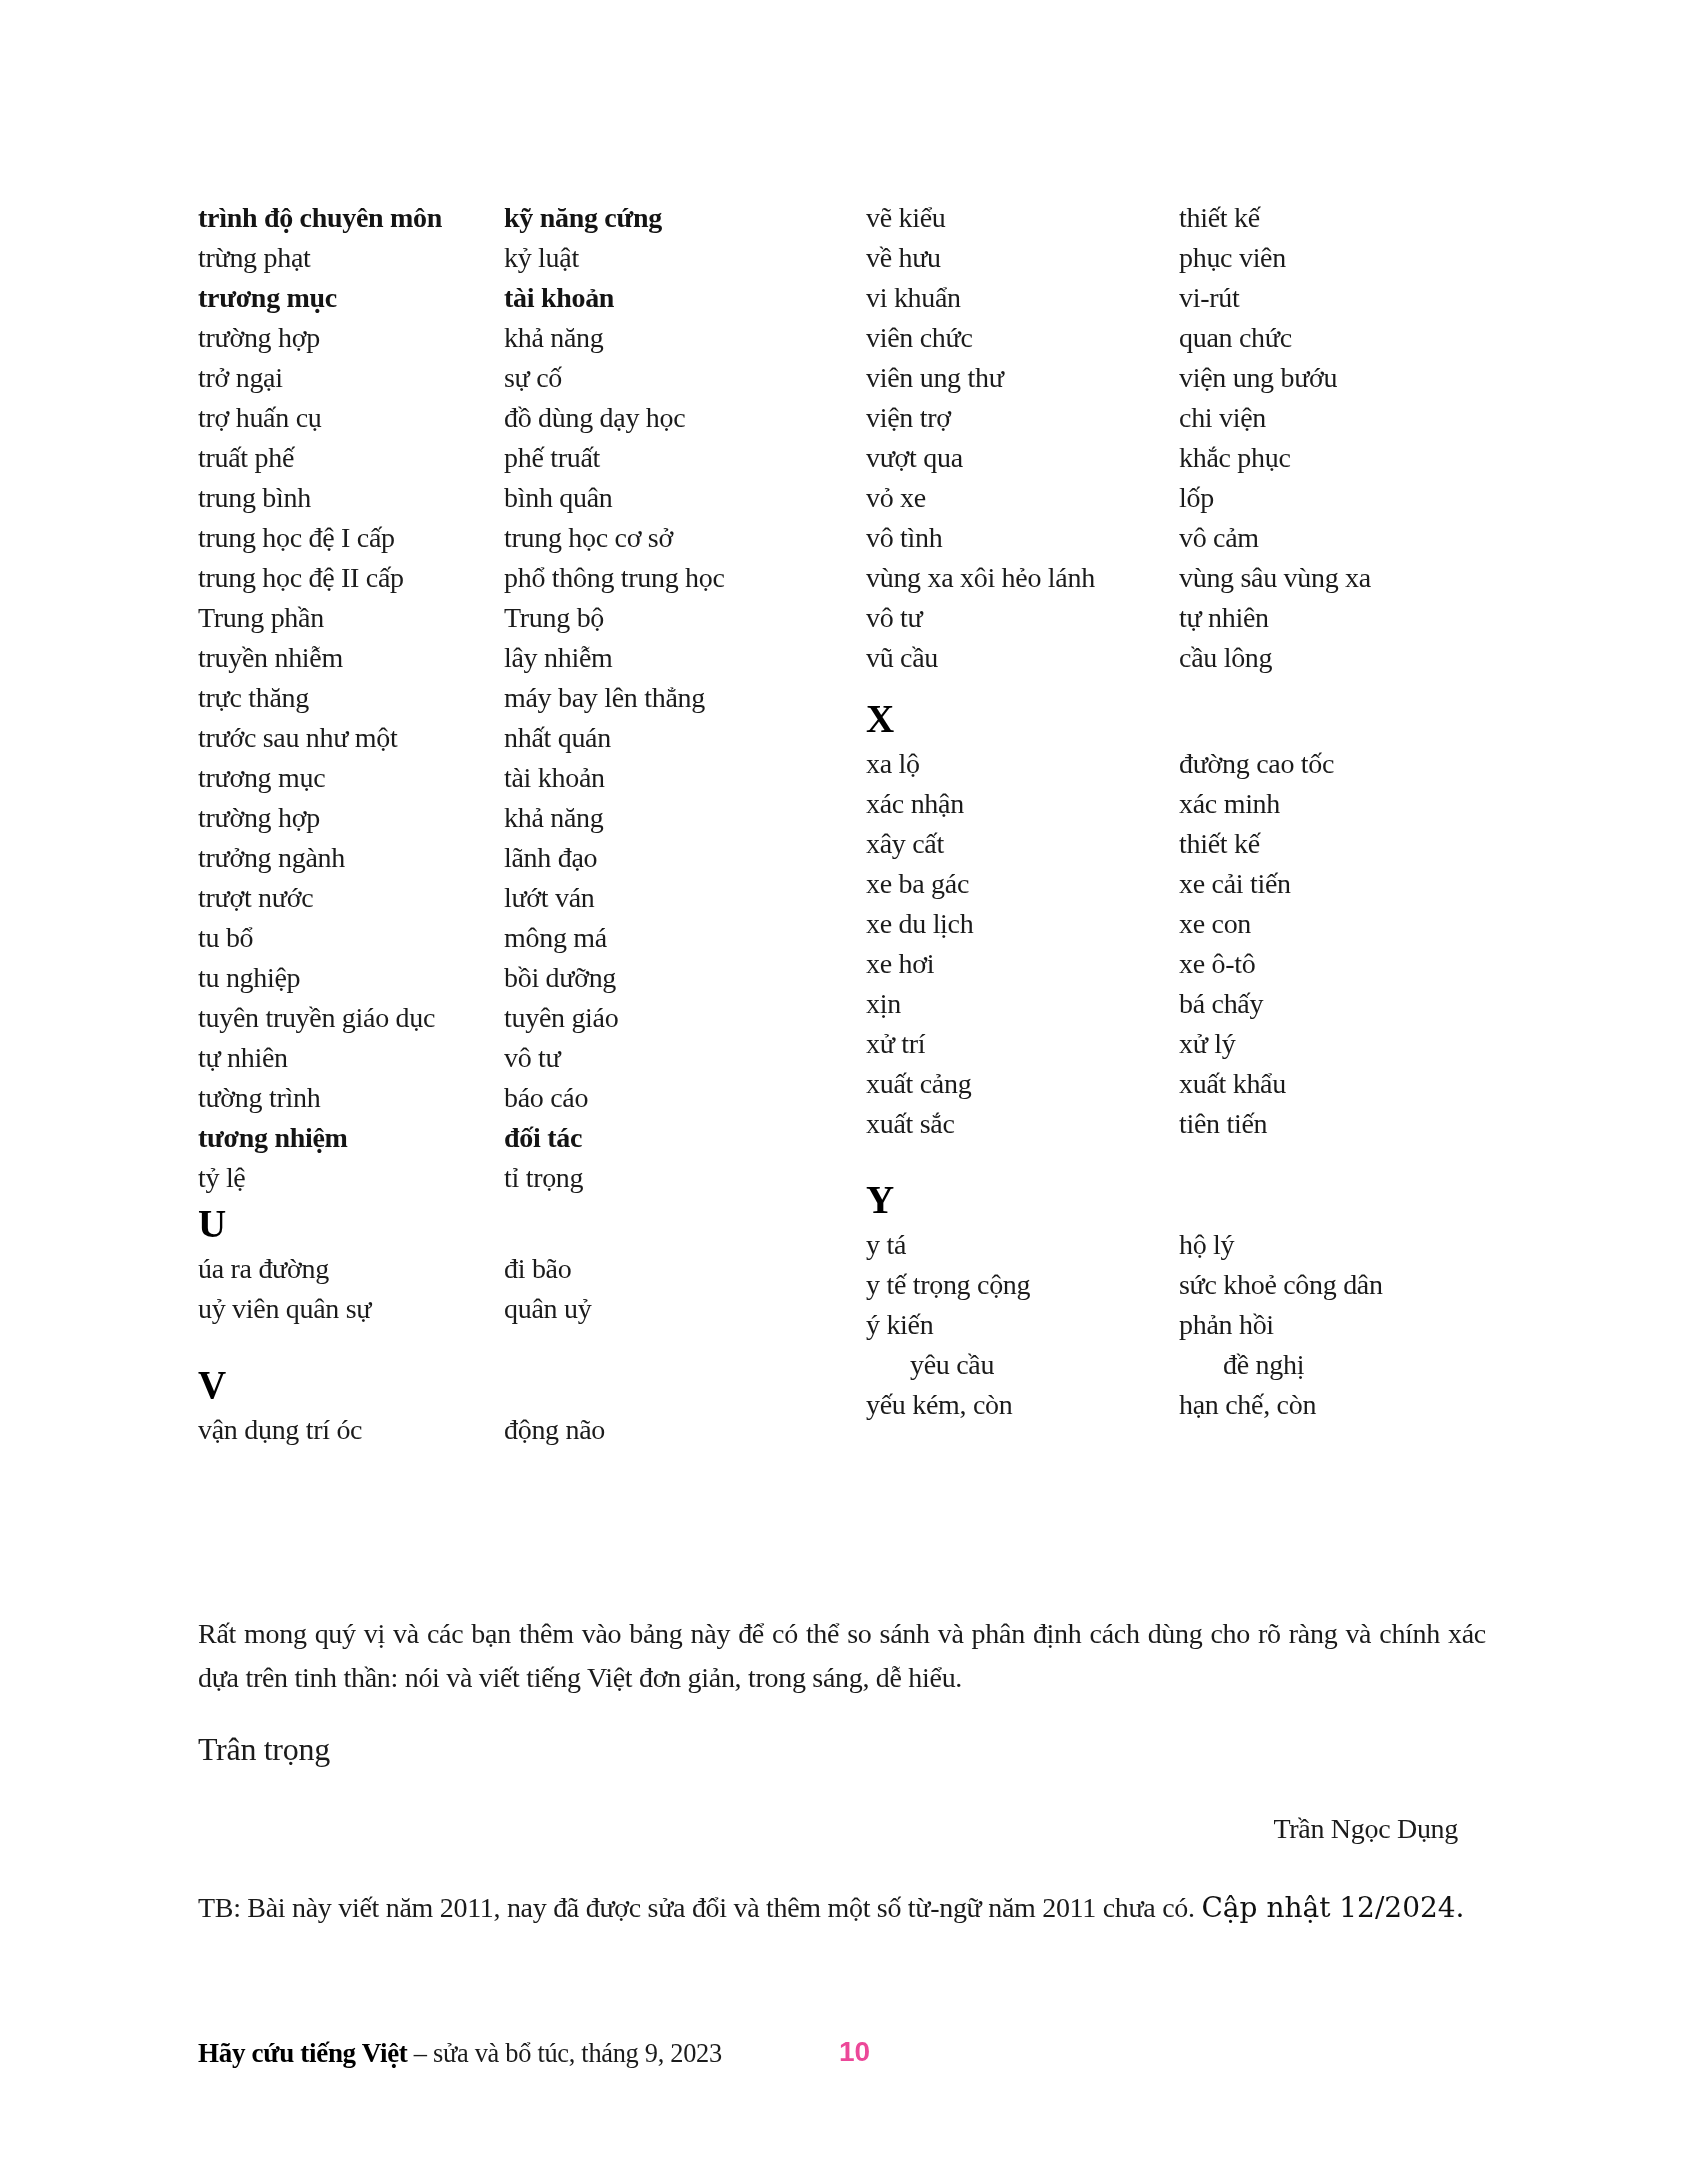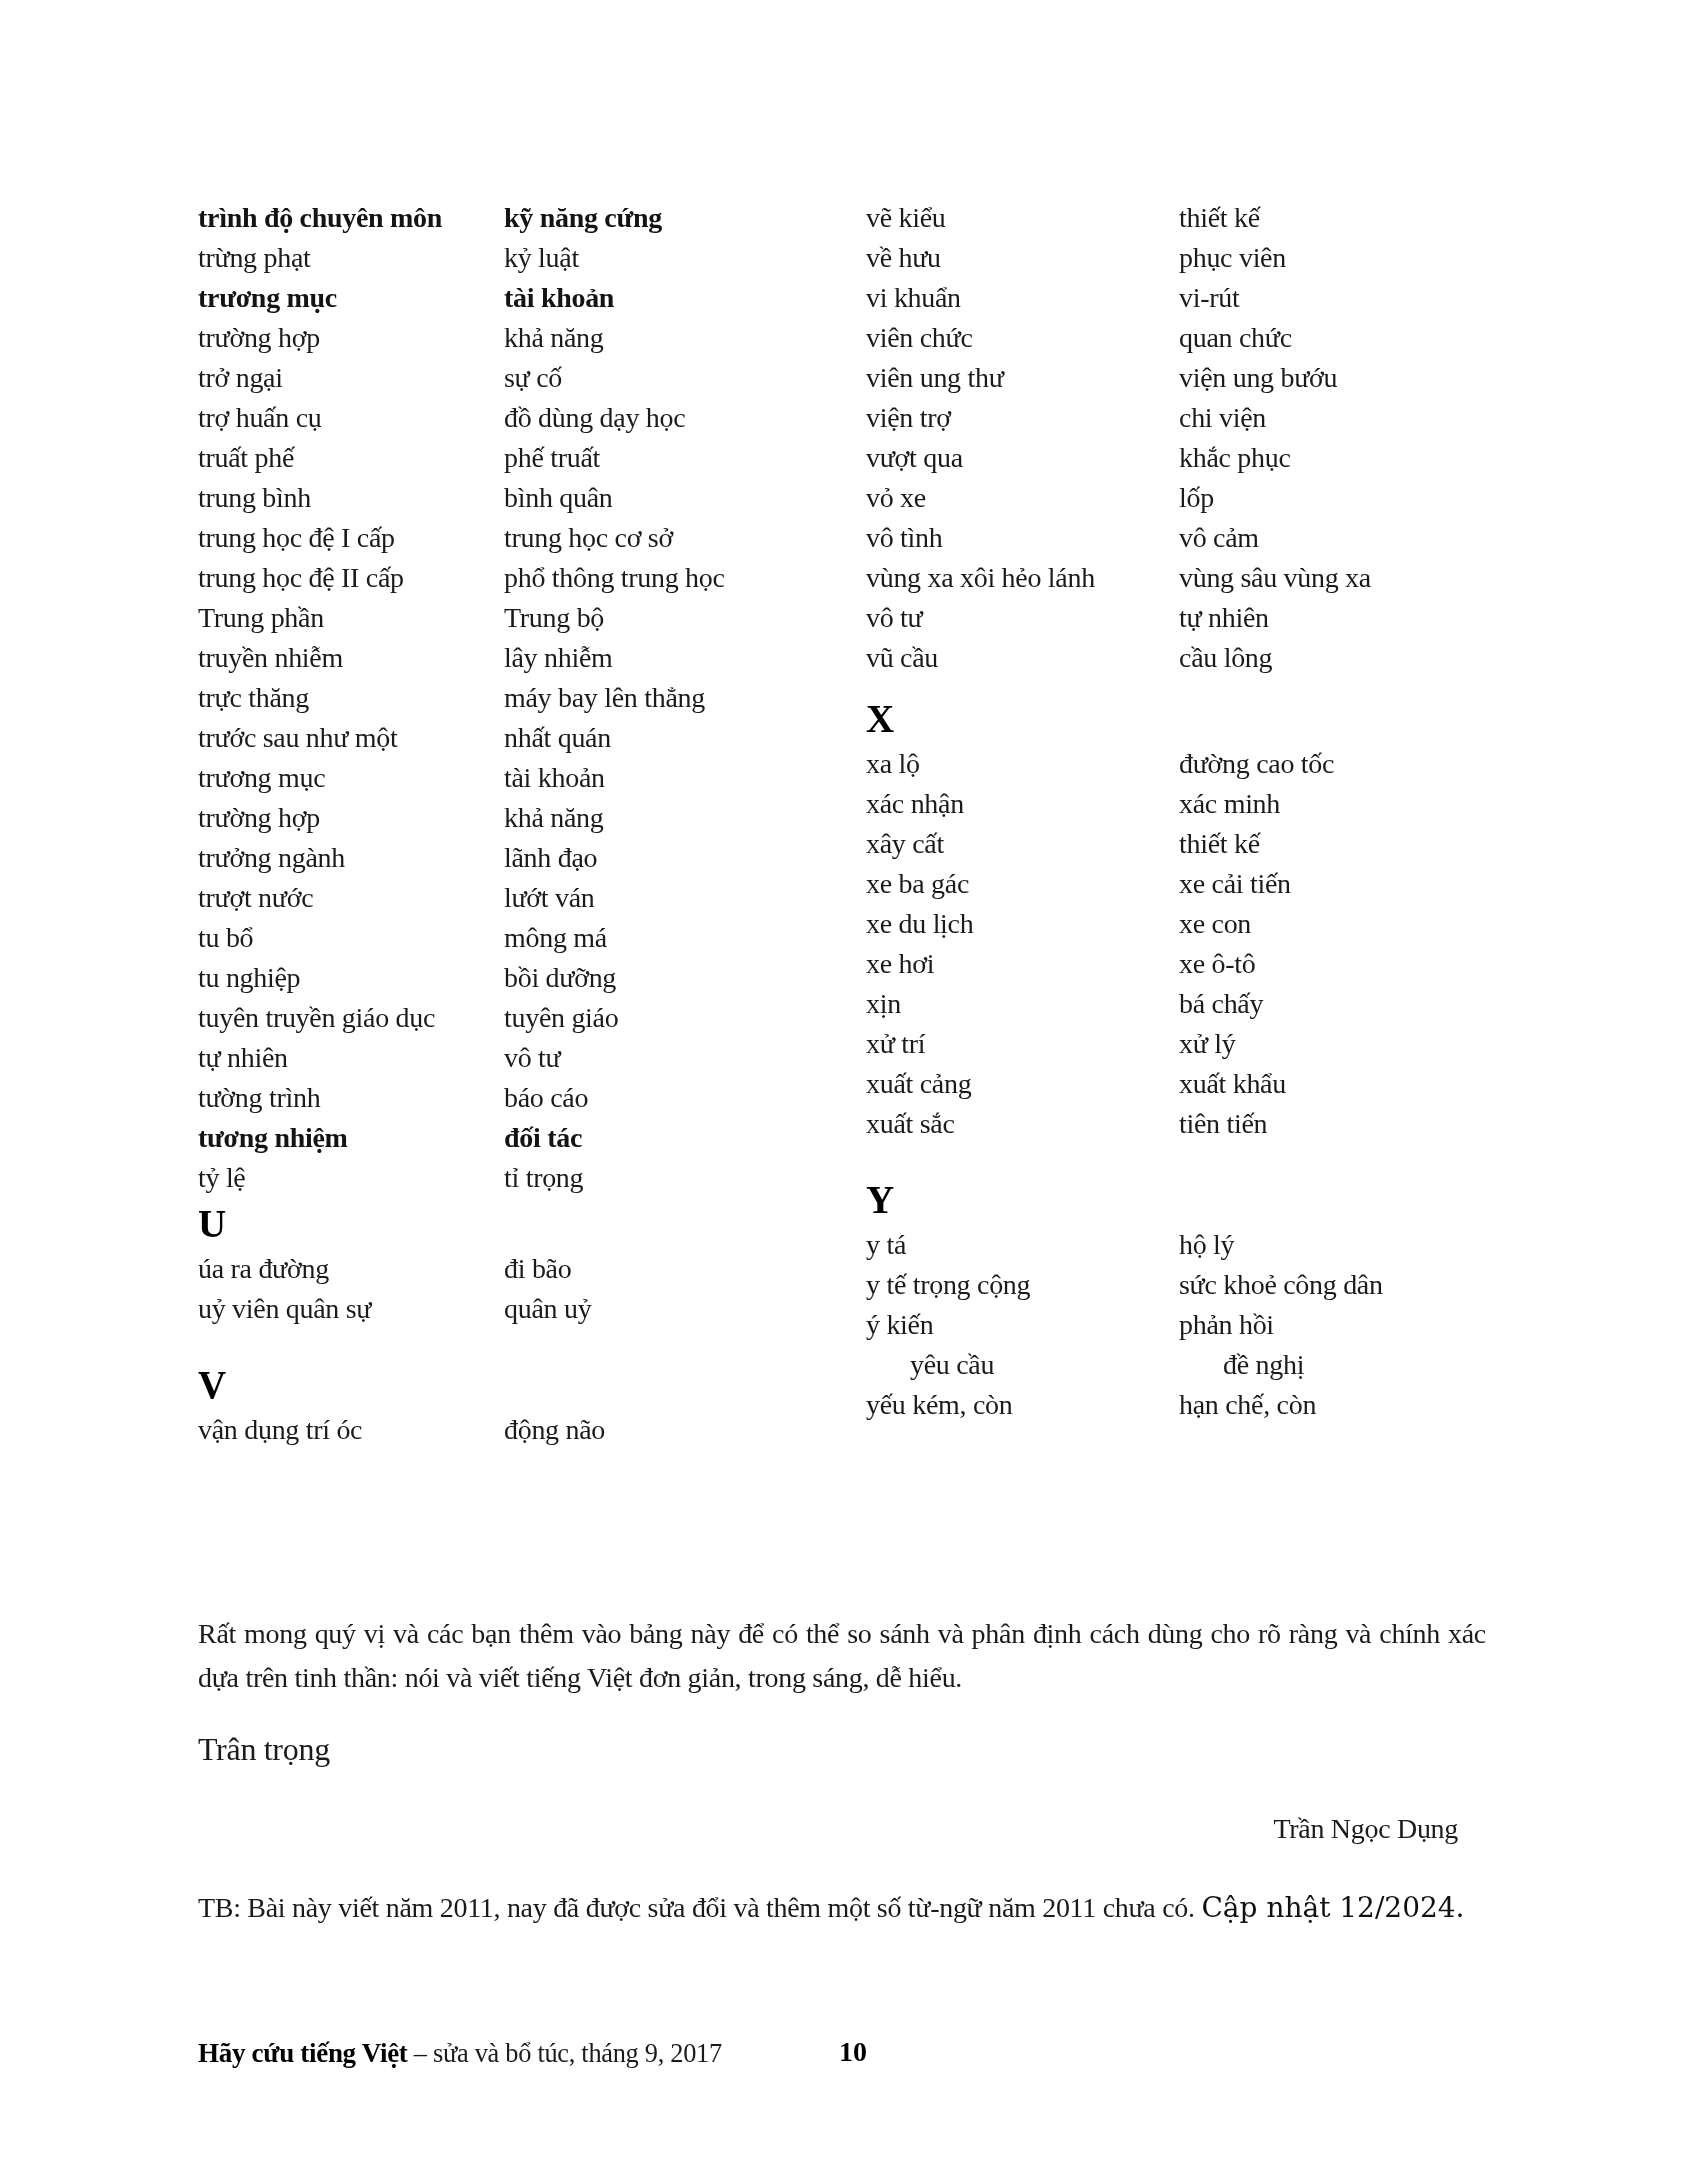--- a/index.html
+++ b/index.html
@@ -55,22 +55,22 @@
     letter-spacing:0;
     color:#111;
   }
   .footer{
     position:absolute;left:198px;top:2038px;
     font-size:26.4px;letter-spacing:-0.3px;white-space:nowrap;
   }
   .ft-bold{font-weight:bold;font-size:27px;color:#000;}
   .pagenum{
     position:absolute;left:839px;top:2036px;
-    font-family:Liberation Serif, serif;
-    font-weight:bold;font-size:28px;color:#000000;
+    font-family:Liberation Sans, sans-serif;
+    font-weight:bold;font-size:28px;color:#ec4899;
   }
 </style>
 </head>
 <body>
 
 <div class="page" data-name="document-page">
 
   <div id="col-left" class="col" style="left:198px;top:198px;width:656px;" data-name="glossary-column-left">
       <div class="row bold" data-name="glossary-row"><span class="term" data-name="term-old" style="width: 306px;">trình độ chuyên môn</span><span class="equiv" data-name="term-equivalent">kỹ năng cứng</span></div>
       <div class="row" data-name="glossary-row"><span class="term" data-name="term-old" style="width: 306px;">trừng phạt</span><span class="equiv" data-name="term-equivalent">kỷ luật</span></div>
@@ -137,18 +137,18 @@
     </div>
 
   <div class="para" data-name="closing-paragraph">Rất mong quý vị và các bạn thêm vào bảng này để có thể so sánh và phân định cách dùng cho rõ ràng và chính xác dựa trên tinh thần: nói và viết tiếng Việt đơn giản, trong sáng, dễ hiểu.</div>
 
   <div class="regards" data-name="closing-regards">Trân trọng</div>
 
   <div class="signature" data-name="author-signature">Trần Ngọc Dụng</div>
 
   <div class="tb" data-name="postscript-note"><span data-name="postscript-text">TB: Bài này viết năm 2011, nay đã được sửa đổi và thêm một số từ-ngữ năm 2011 chưa có.</span> <span class="alt" data-name="postscript-update">Cập nhật 12/2024.</span></div>
 
-  <div class="footer" data-name="page-footer"><span class="ft-bold" data-name="footer-title">Hãy cứu tiếng Việt</span><span data-name="footer-subtitle"> – sửa và bổ túc, tháng 9, 2017</span></div>
+  <div class="footer" data-name="page-footer"><span class="ft-bold" data-name="footer-title">Hãy cứu tiếng Việt</span><span data-name="footer-subtitle"> – sửa và bổ túc, tháng 9, 2023</span></div>
 
   <div class="pagenum" data-name="page-number">10</div>
 
 </div>
 
 
 </body></html>

